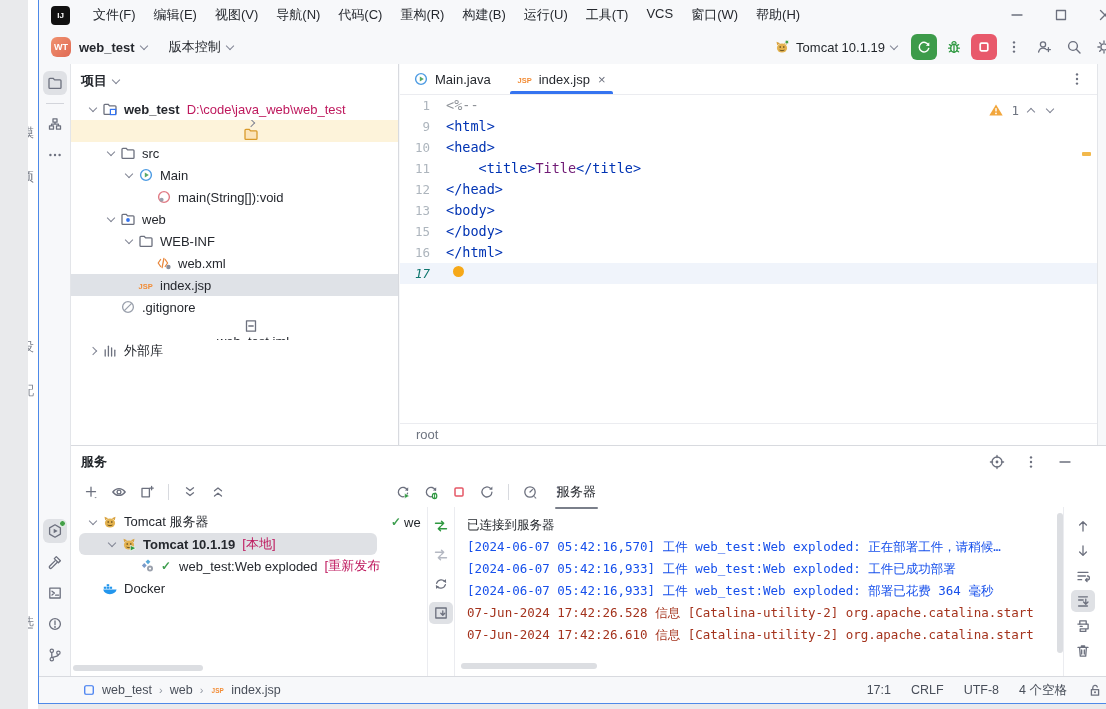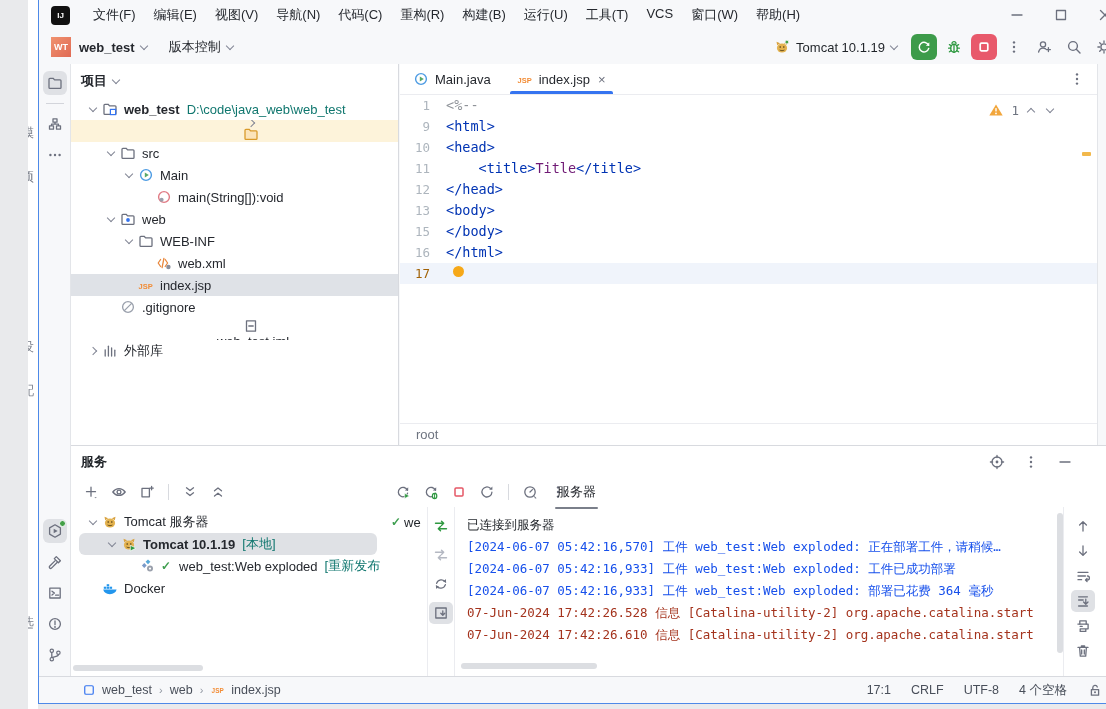--- a/index.html
+++ b/index.html
@@ -14,21 +14,21 @@
   
   #titlebar { left:0; top:0; width:100%; height:30px; display:flex; align-items:center; }
   #ij-logo { width:19px; height:19px; margin-left:12px; border-radius:4px; background:#111;
     color:#fff; font-size:8px; font-weight:bold; display:flex; align-items:center; justify-content:center; }
   #menubar { display:flex; margin-left:14px; }
   .menu-item { padding:4px 9px; border-radius:5px; color:#25282E; }
   #win-controls { margin-left:auto; display:flex; }
   .win-btn { width:44px; height:30px; display:flex; align-items:center; justify-content:center; }
   
   #toolbar { left:0; top:30px; width:100%; height:34px; display:flex; align-items:center; }
-  #wt-badge { width:20px; height:20px; margin-left:12px; border-radius:0;
+  #wt-badge { width:20px; height:20px; margin-left:12px; border-radius:6px;
     background:linear-gradient(135deg,#F0926F,#E06A54); color:#fff; font-size:9px; font-weight:bold;
     display:flex; align-items:center; justify-content:center; }
   .tb-label { margin-left:8px; color:#25282E; }
   .chev { display:inline-block; width:6px; height:6px; border-right:1.4px solid #818594;
     border-bottom:1.4px solid #818594; transform:rotate(45deg); margin:0 4px 2px 6px; }
   .chev.right { transform:rotate(-45deg); margin:0 6px 0 2px; }
   #tb-right { margin-left:auto; display:flex; align-items:center; margin-right:10px; }
   .icon-btn { width:26px; height:26px; border-radius:6px; display:flex; align-items:center;
     justify-content:center; margin-left:4px; }
   .btn-green { background:#3D9B4A; }
@@ -44,21 +44,21 @@
     background:#43A047; border:1.5px solid #F7F8FA; }
   .badge-dot.blue { background:#3574F0; }
   
   #project-panel { left:32px; top:64px; width:328px; height:381px; background:#FFFFFF; border-right:1px solid #D8DADF; }
   .panel-head { height:34px; display:flex; align-items:center; padding-left:10px; font-weight:bold; color:#25282E; }
   .trow { display:flex; align-items:center; height:22px; white-space:nowrap; overflow:hidden; }
   .trow .cs { width:16px; min-width:16px; display:flex; justify-content:center; }
   .trow .ic { width:18px; min-width:18px; display:flex; justify-content:center; }
   .trow .lb { margin-left:5px; color:#25282E; }
   .trow .lb.b { font-weight:bold; }
-  .trow .sx { margin-left:7px; color:#0f766e; }
+  .trow .sx { margin-left:7px; color:#be185d; }
   .trow.hl-yellow { background:#FDF3DA;flex-direction:column; }
   .trow.hl-gray { background:#DFE2E7; }
   .trow.hl-pill { position:relative; }
   .trow.hl-pill::before { content:""; position:absolute; left:8px; right:14px; top:0; bottom:0;
     background:#DFE1E5; border-radius:6px; z-index:0; }
   .trow.hl-pill>* { position:relative; z-index:1; }
   
   #editor { left:361px; top:64px; width:697px; height:381px; background:#fff; }
   #tabbar { height:31px; border-bottom:1px solid #EBECF0; display:flex; align-items:stretch; position:relative; }
   .etab { display:flex; align-items:center; padding:0 13px; color:#25282E; position:relative; }
@@ -68,21 +68,21 @@
     border-radius:2px 2px 0 0; background:#3574F0; }
   .etab .x { margin-left:8px; color:#6C707E; font-size:13px; }
   #tab-kebab { position:absolute; right:12px; top:7px; }
   #code-area { position:relative; height:328px; overflow:hidden;
     font-family:"DejaVu Sans Mono", monospace; font-size:13.5px; }
   .crow { display:flex; height:21px; line-height:21px; }
   .crow .gut { width:30px; min-width:30px; text-align:right; color:#ADB5BD; padding-right:0;
     font-size:12.5px; }
   .crow .src { margin-left:16px; white-space:pre; }
   .crow.cur { background:#F0F4FB; }
-  .crow.cur .gut { color:#a16207; }
+  .crow.cur .gut { color:#0f766e;font-style:italic; }
   .tg { color:#0033B3; } .tx { color:#701a75; } .cm { color:#8F9399; }
   #warn-widget { position:absolute; right:44px; top:7px; display:flex; align-items:center; gap:7px;
     color:#6E7480; font-size:12.5px; }
   #warn-dot { position:absolute; left:53px; top:171px; width:11px; height:11px; border-radius:50%;
     background:#F6A818; }
   #stripe-mark { position:absolute; right:6px; top:57px; width:9px; height:4px; border-radius:1px; background:#F2B84B; }
   #ed-breadcrumb { height:22px; border-top:1px solid #EBECF0; display:flex; align-items:center;
     padding-left:16px; color:#6E7480; }
   
   #services { left:32px; top:445px; width:1058px; height:231px; background:#fff; border-top:1px solid #D8DADF; }

